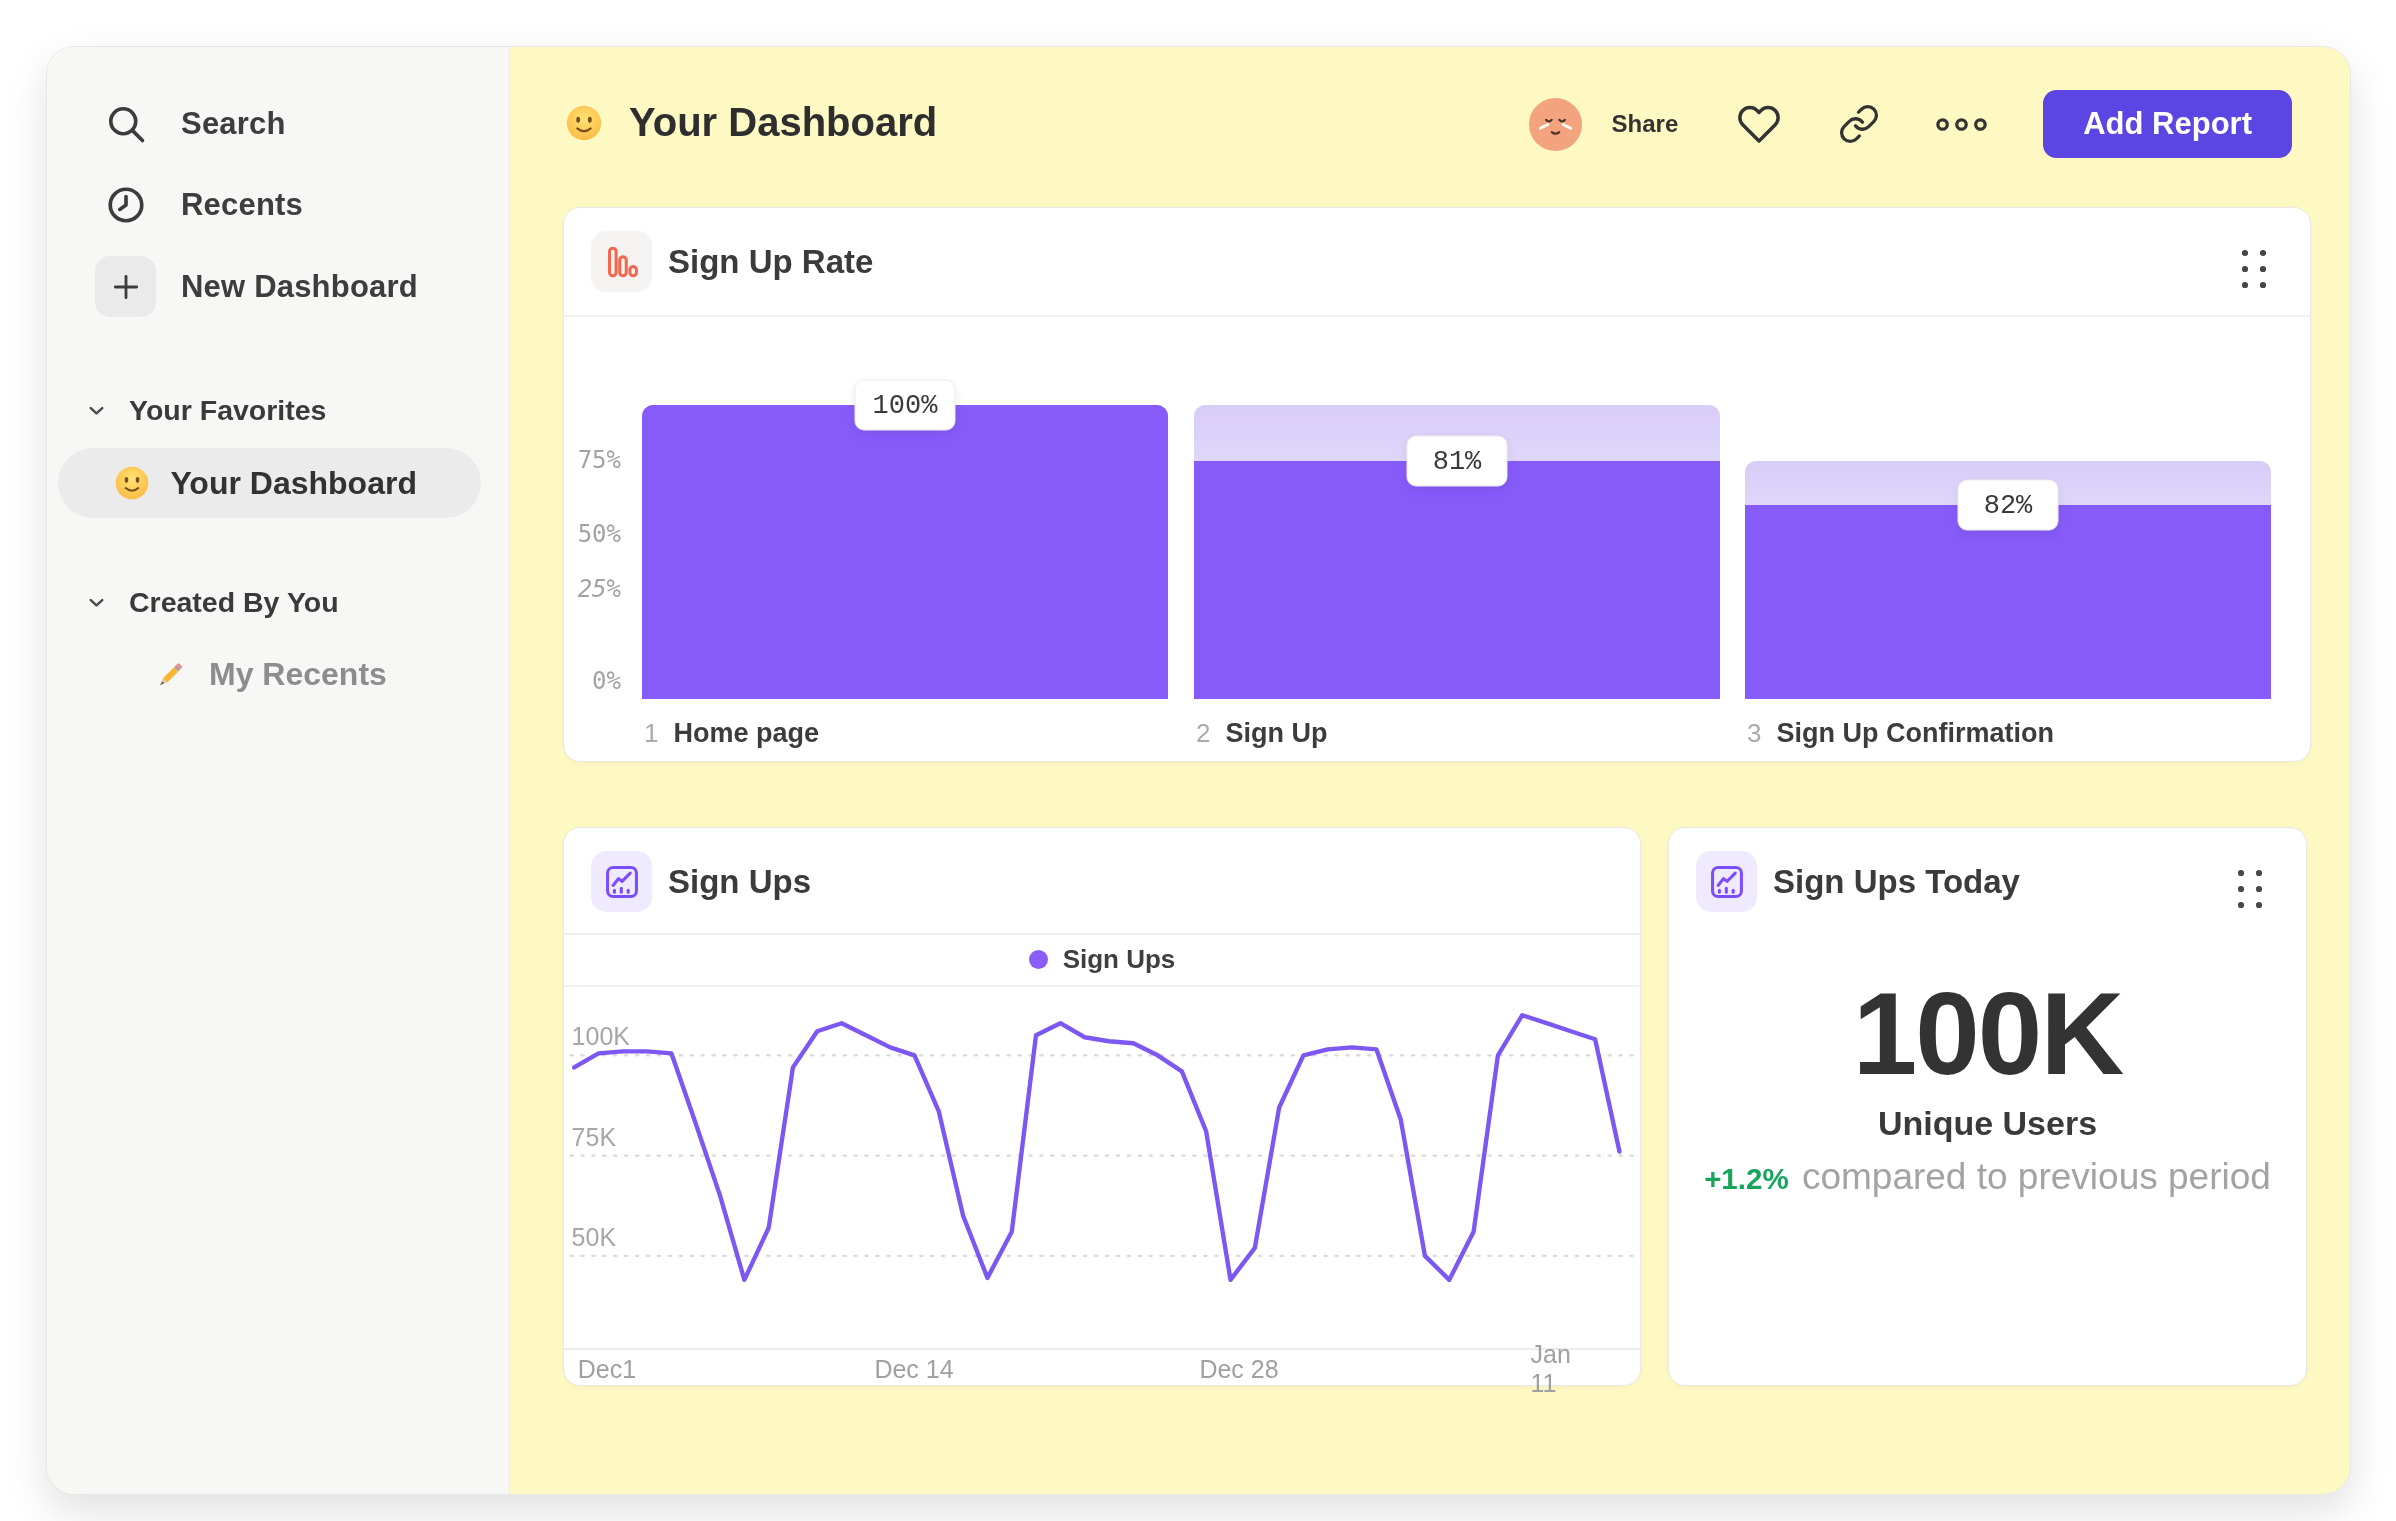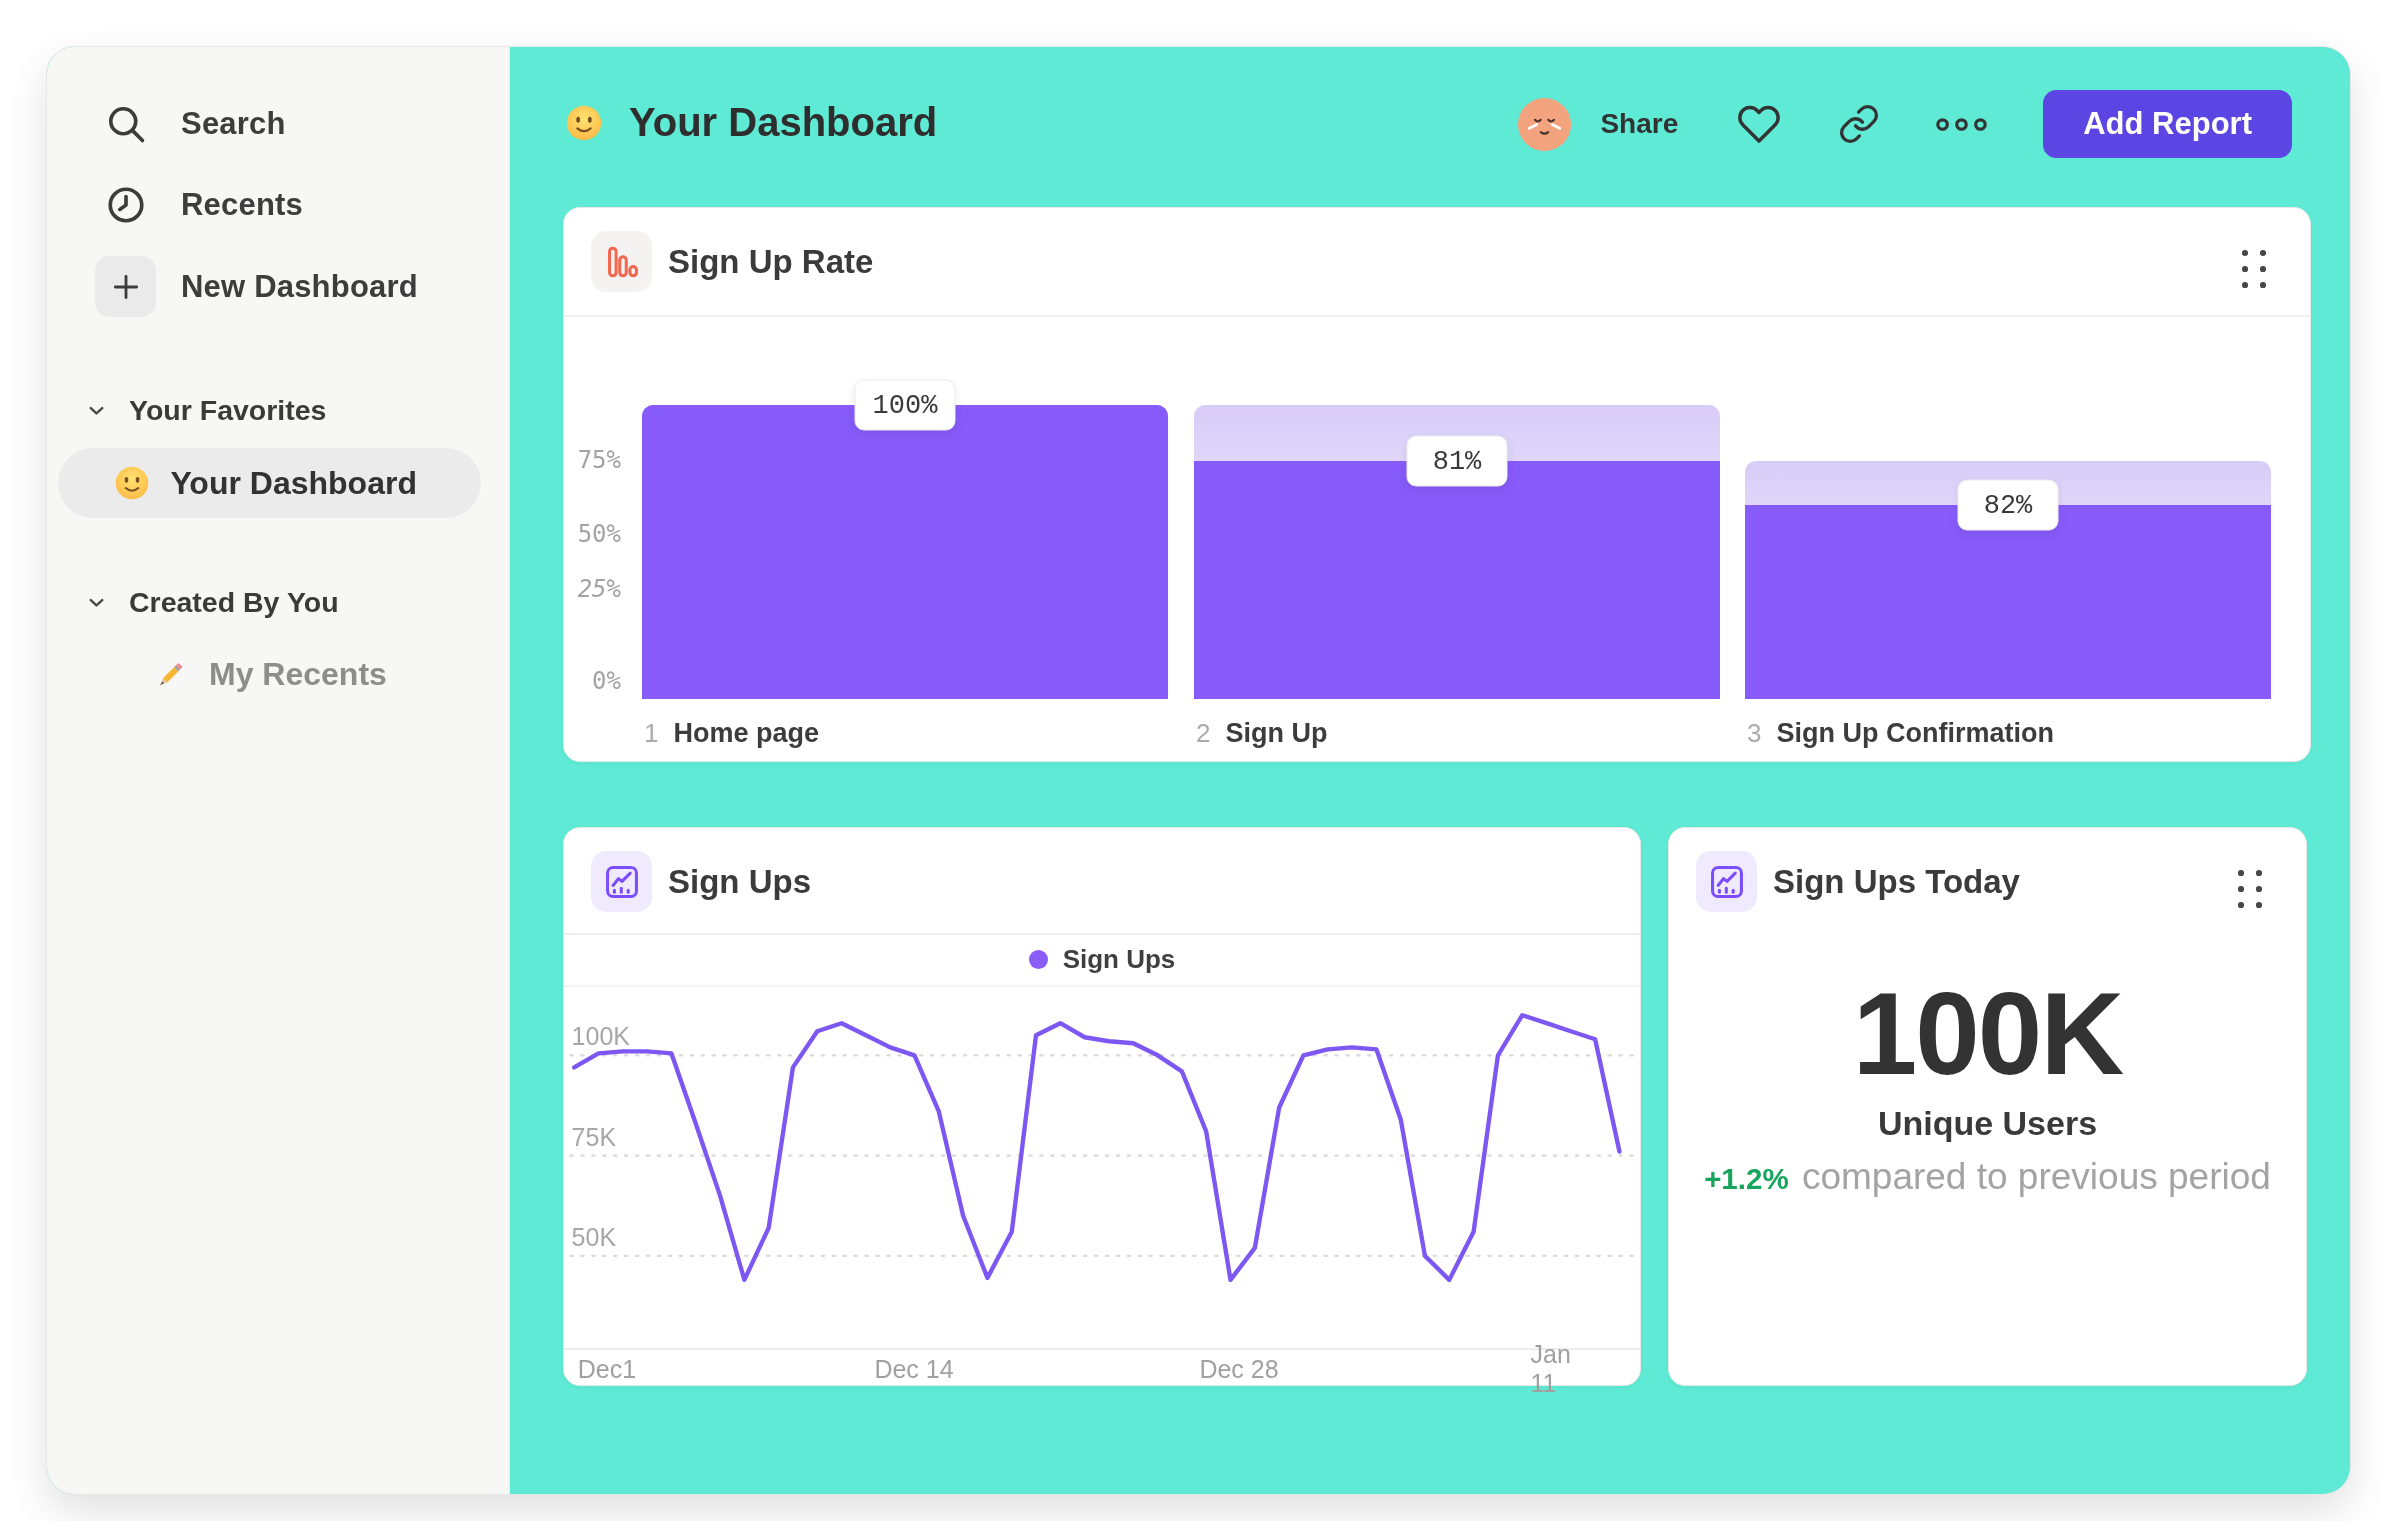--- a/index.html
+++ b/index.html
@@ -1,19 +1,19 @@
 <!DOCTYPE html>
 <html style="font-size:15px"><head>
 <meta charset="utf-8">
 <style>
   * { margin:0; padding:0; box-sizing:border-box; }
   html,body { width:2397px; height:1522px; background:#ffffff; overflow:hidden;
               font-family:"Liberation Sans", sans-serif; }
   .window { position:absolute; left:46px; top:46px; width:2305px; height:1449px;
-            background:#5eead4; border:1.9px solid #e7e7e7; border-radius:28.5px;
+            background:#fef9c3; border:1.9px solid #e7e7e7; border-radius:28.5px;
             box-shadow:0 17px 42px rgba(0,0,0,.12); overflow:hidden; }
   
   .sidebar { position:absolute; left:0; top:0; bottom:0; width:463px;
              background:#f7f7f6; border-right:1.9px solid #ededed; }
   .side-item { position:absolute; left:48px; display:flex; align-items:center; gap:25px;
                height:61px; cursor:pointer; }
   .side-item .lbl { font-size:31px; font-weight:700; color:#3d3d3d; letter-spacing:0.2px; }
   .icon-wrap { width:61px; height:61px; display:flex; align-items:center; justify-content:center; }
   .plus-box { background:#eaeaea; border-radius:15px; }
   .side-section { position:absolute; left:38px; display:flex; align-items:center; gap:21px;
@@ -25,21 +25,21 @@
   .side-pill .lbl { font-size:32px; font-weight:700; color:#323232; }
   .side-sub { position:absolute; left:103px; display:flex; align-items:center; gap:19px;
               height:53px; cursor:pointer; }
   .side-sub .lbl { font-size:32px; font-weight:700; color:#8d8d8d; }
   
   .page-title { position:absolute; left:517px; top:42px; height:67px;
                 display:flex; align-items:center; gap:25px; }
   .page-title .t { font-size:40px; font-weight:700; color:#2e2e2e; }
   .header-actions { position:absolute; top:43px; right:58px; height:68px;
                     display:flex; align-items:center; }
-  .share-lbl { font-size:28px; font-weight:700; color:#333; margin:0 59px 0 28.5px; cursor:pointer; }
+  .share-lbl { font-size:24px; font-weight:700; color:#333; margin:0 59px 0 28.5px; cursor:pointer; }
   .hicon { cursor:pointer; display:flex; align-items:center; justify-content:center; }
   .btn { height:68px; padding:0 40px; border:none; border-radius:13.3px; color:#fff;
          font-size:31px; font-weight:700; font-family:inherit; cursor:pointer;
          margin-left:55px; }
   
   .card { position:absolute; background:#fff; border:1.9px solid #e8e8e8; border-radius:17px;
           box-shadow:0 1.9px 4.8px rgba(0,0,0,.03); }
   .card-funnel { left:516px; top:160px; width:1748px; height:555px; }
   .card-line   { left:516px; top:780px; width:1078px; height:559px; }
   .card-metric { left:1621px; top:780px; width:639px; height:559px; }

